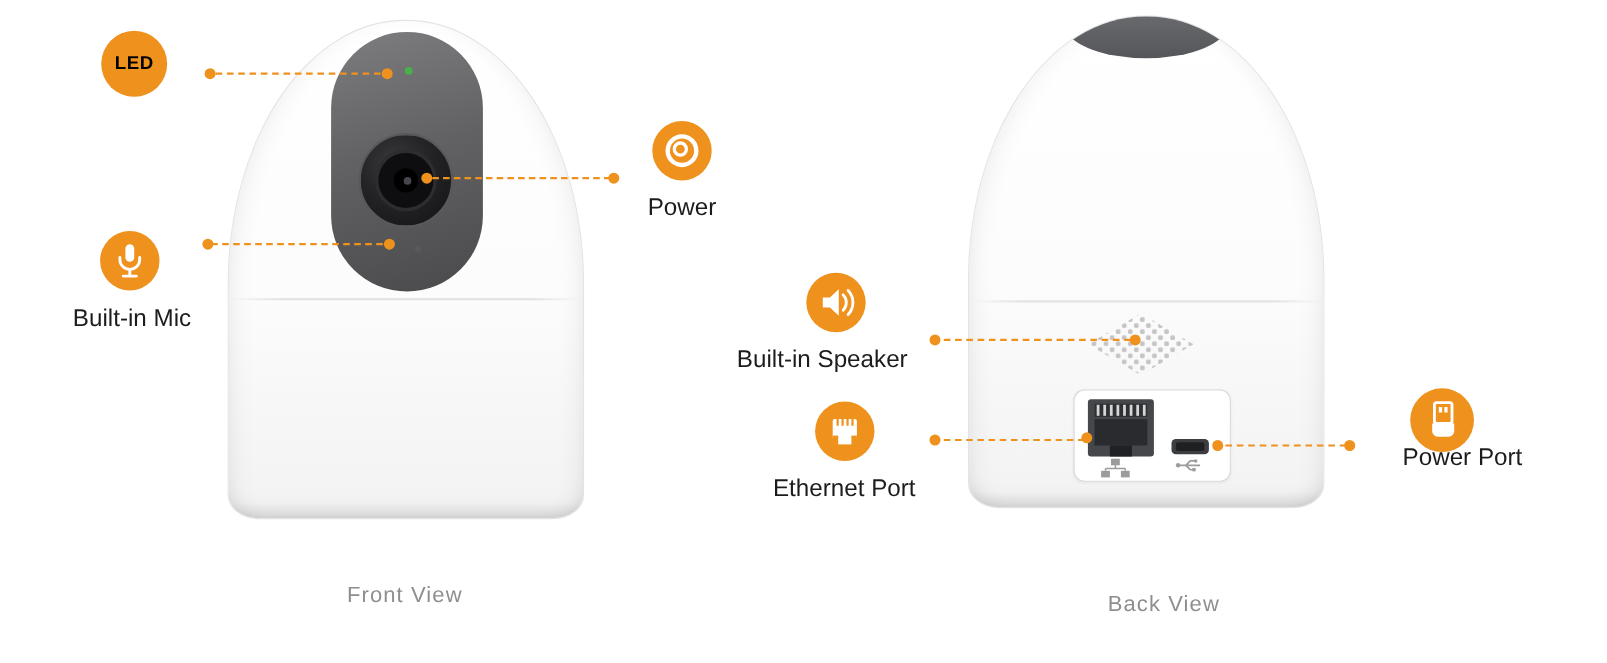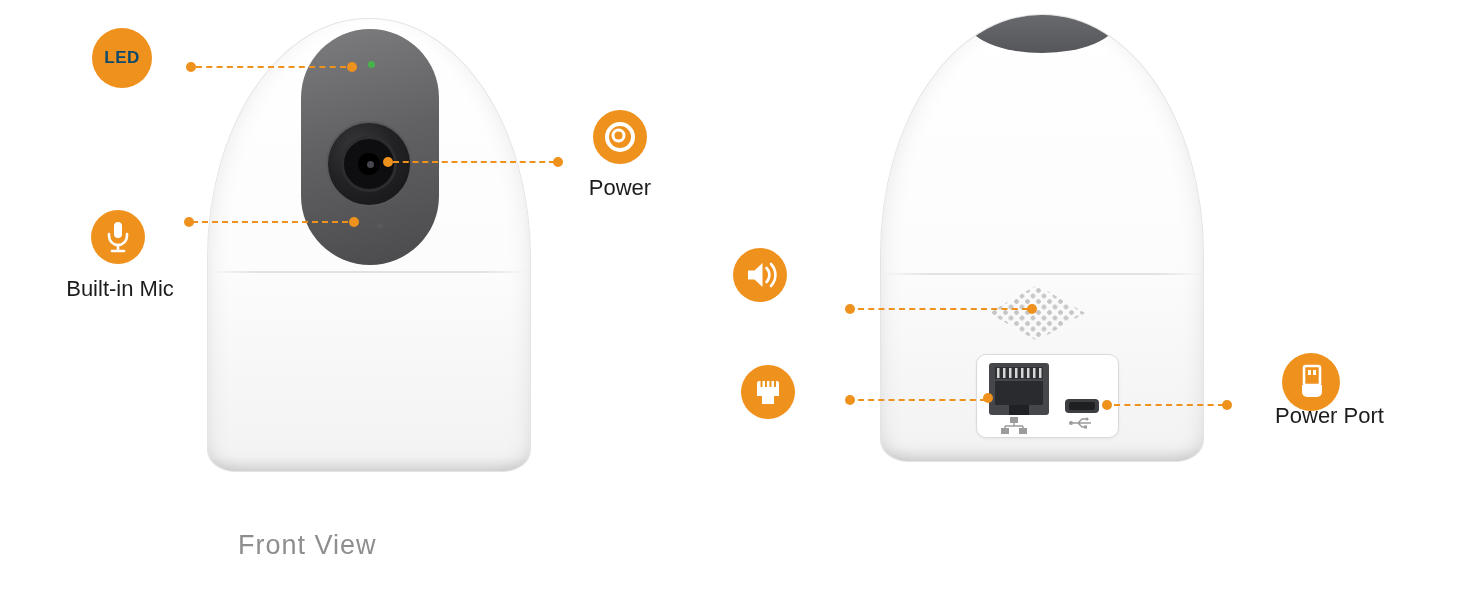--- a/index.html
+++ b/index.html
@@ -11,28 +11,28 @@
   
   .dot {
     position:absolute; width:10px; height:10px; border-radius:50%;
     background:var(--accent);
   }
   .dash {
     position:absolute; height:0; border-top:2px dashed var(--accent);
   }
   .icon-circle {
     position:absolute; border-radius:50%; background:var(--accent);
-    display:flex; align-items:center; justify-content:center; color:#0c4a6e;
+    display:flex; align-items:center; justify-content:center; color:#000000;
   }
   .label {
     position:absolute; font-size:22px; color:#1c1c1e; text-align:center;
     line-height:1.1;
   }
   .caption {
-    position:absolute; font-size:27px; color:#8e8e90; text-align:left;
+    position:absolute; font-size:20px; color:#8e8e90; text-align:center;
     letter-spacing:1px;
   }
   .badge-text { font-weight:bold; font-size:17px; letter-spacing:0.5px; }
 
   
   .cam-body {
     position:absolute; width:322px; background:linear-gradient(180deg,#ffffff 0%,#fcfcfc 55%,#f2f2f2 100%);
     border:1px solid #e4e4e4; overflow:hidden;
     border-radius:161px 161px 28px 28px / 240px 240px 22px 22px;
     box-shadow: inset -18px 0 26px -20px rgba(0,0,0,0.10),
@@ -185,44 +185,47 @@
     <div class="base-shade"></div>
   </div>
 
   <div class="icon-circle" style="left:733px; top:248px; width:54px; height:54px;">
     <svg width="54" height="54" viewBox="0 0 54 54">
       <path d="M15 22.5 h6.5 l8 -7.5 v24 l-8 -7.5 h-6.5 z" fill="#fff"></path>
       <path d="M33.5 20 a10 10 0 0 1 0 14" stroke="#fff" stroke-width="2.6" fill="none" stroke-linecap="round"></path>
       <path d="M38 16 a16 16 0 0 1 0 22" stroke="#fff" stroke-width="2.6" fill="none" stroke-linecap="round"></path>
     </svg>
   </div>
+  <div class="label" style="left:645px; top:315px; width:205px;">Built-in Speaker</div>
   <div class="dash" style="left:858px; top:308px; width:170px;"></div>
   <div class="dot" style="left:845px; top:304px;"></div>
   <div class="dot" style="left:1027px; top:304px;"></div>
 
   <div class="icon-circle" style="left:741px; top:365px; width:54px; height:54px;">
     <svg width="54" height="54" viewBox="0 0 54 54">
       <rect x="16" y="16" width="22" height="19" rx="2" fill="#fff"></rect>
       <path d="M20.5 16 v6 M25 16 v6 M29.5 16 v6 M34 16 v6" stroke="#EF911D" stroke-width="2"></path>
       <rect x="16" y="31" width="5" height="4" fill="#EF911D"></rect>
       <rect x="33" y="31" width="5" height="4" fill="#EF911D"></rect>
       <rect x="21" y="35" width="12" height="4" fill="#fff"></rect>
     </svg>
   </div>
+  <div class="label" style="left:660px; top:432px; width:215px;">Ethernet Port</div>
   <div class="dash" style="left:858px; top:399px; width:128px;"></div>
   <div class="dot" style="left:845px; top:395px;"></div>
   <div class="dot" style="left:983px; top:393px;"></div>
 
   <div class="dot" style="left:1102px; top:400px;"></div>
   <div class="dash" style="left:1114px; top:404px; width:110px;"></div>
   <div class="dot" style="left:1222px; top:400px;"></div>
   <div class="icon-circle" style="left:1282px; top:353px; width:58px; height:58px;">
     <svg width="58" height="58" viewBox="0 0 58 58">
       <rect x="22" y="13" width="16" height="19" rx="2" fill="none" stroke="#fff" stroke-width="2.6"></rect>
       <rect x="26" y="17" width="3" height="5" fill="#fff"></rect>
       <rect x="31" y="17" width="3" height="5" fill="#fff"></rect>
       <path d="M20 32 h20 v7 a5 5 0 0 1 -5 5 h-10 a5 5 0 0 1 -5 -5 z" fill="#fff"></path>
     </svg>
   </div>
   <div class="label" style="left:1222px; top:404px; width:215px;">Power Port</div>
 
+  <div class="caption" style="left:928px; top:538px; width:260px;">Back View</div>
 
 </div>
 
 </body></html>

